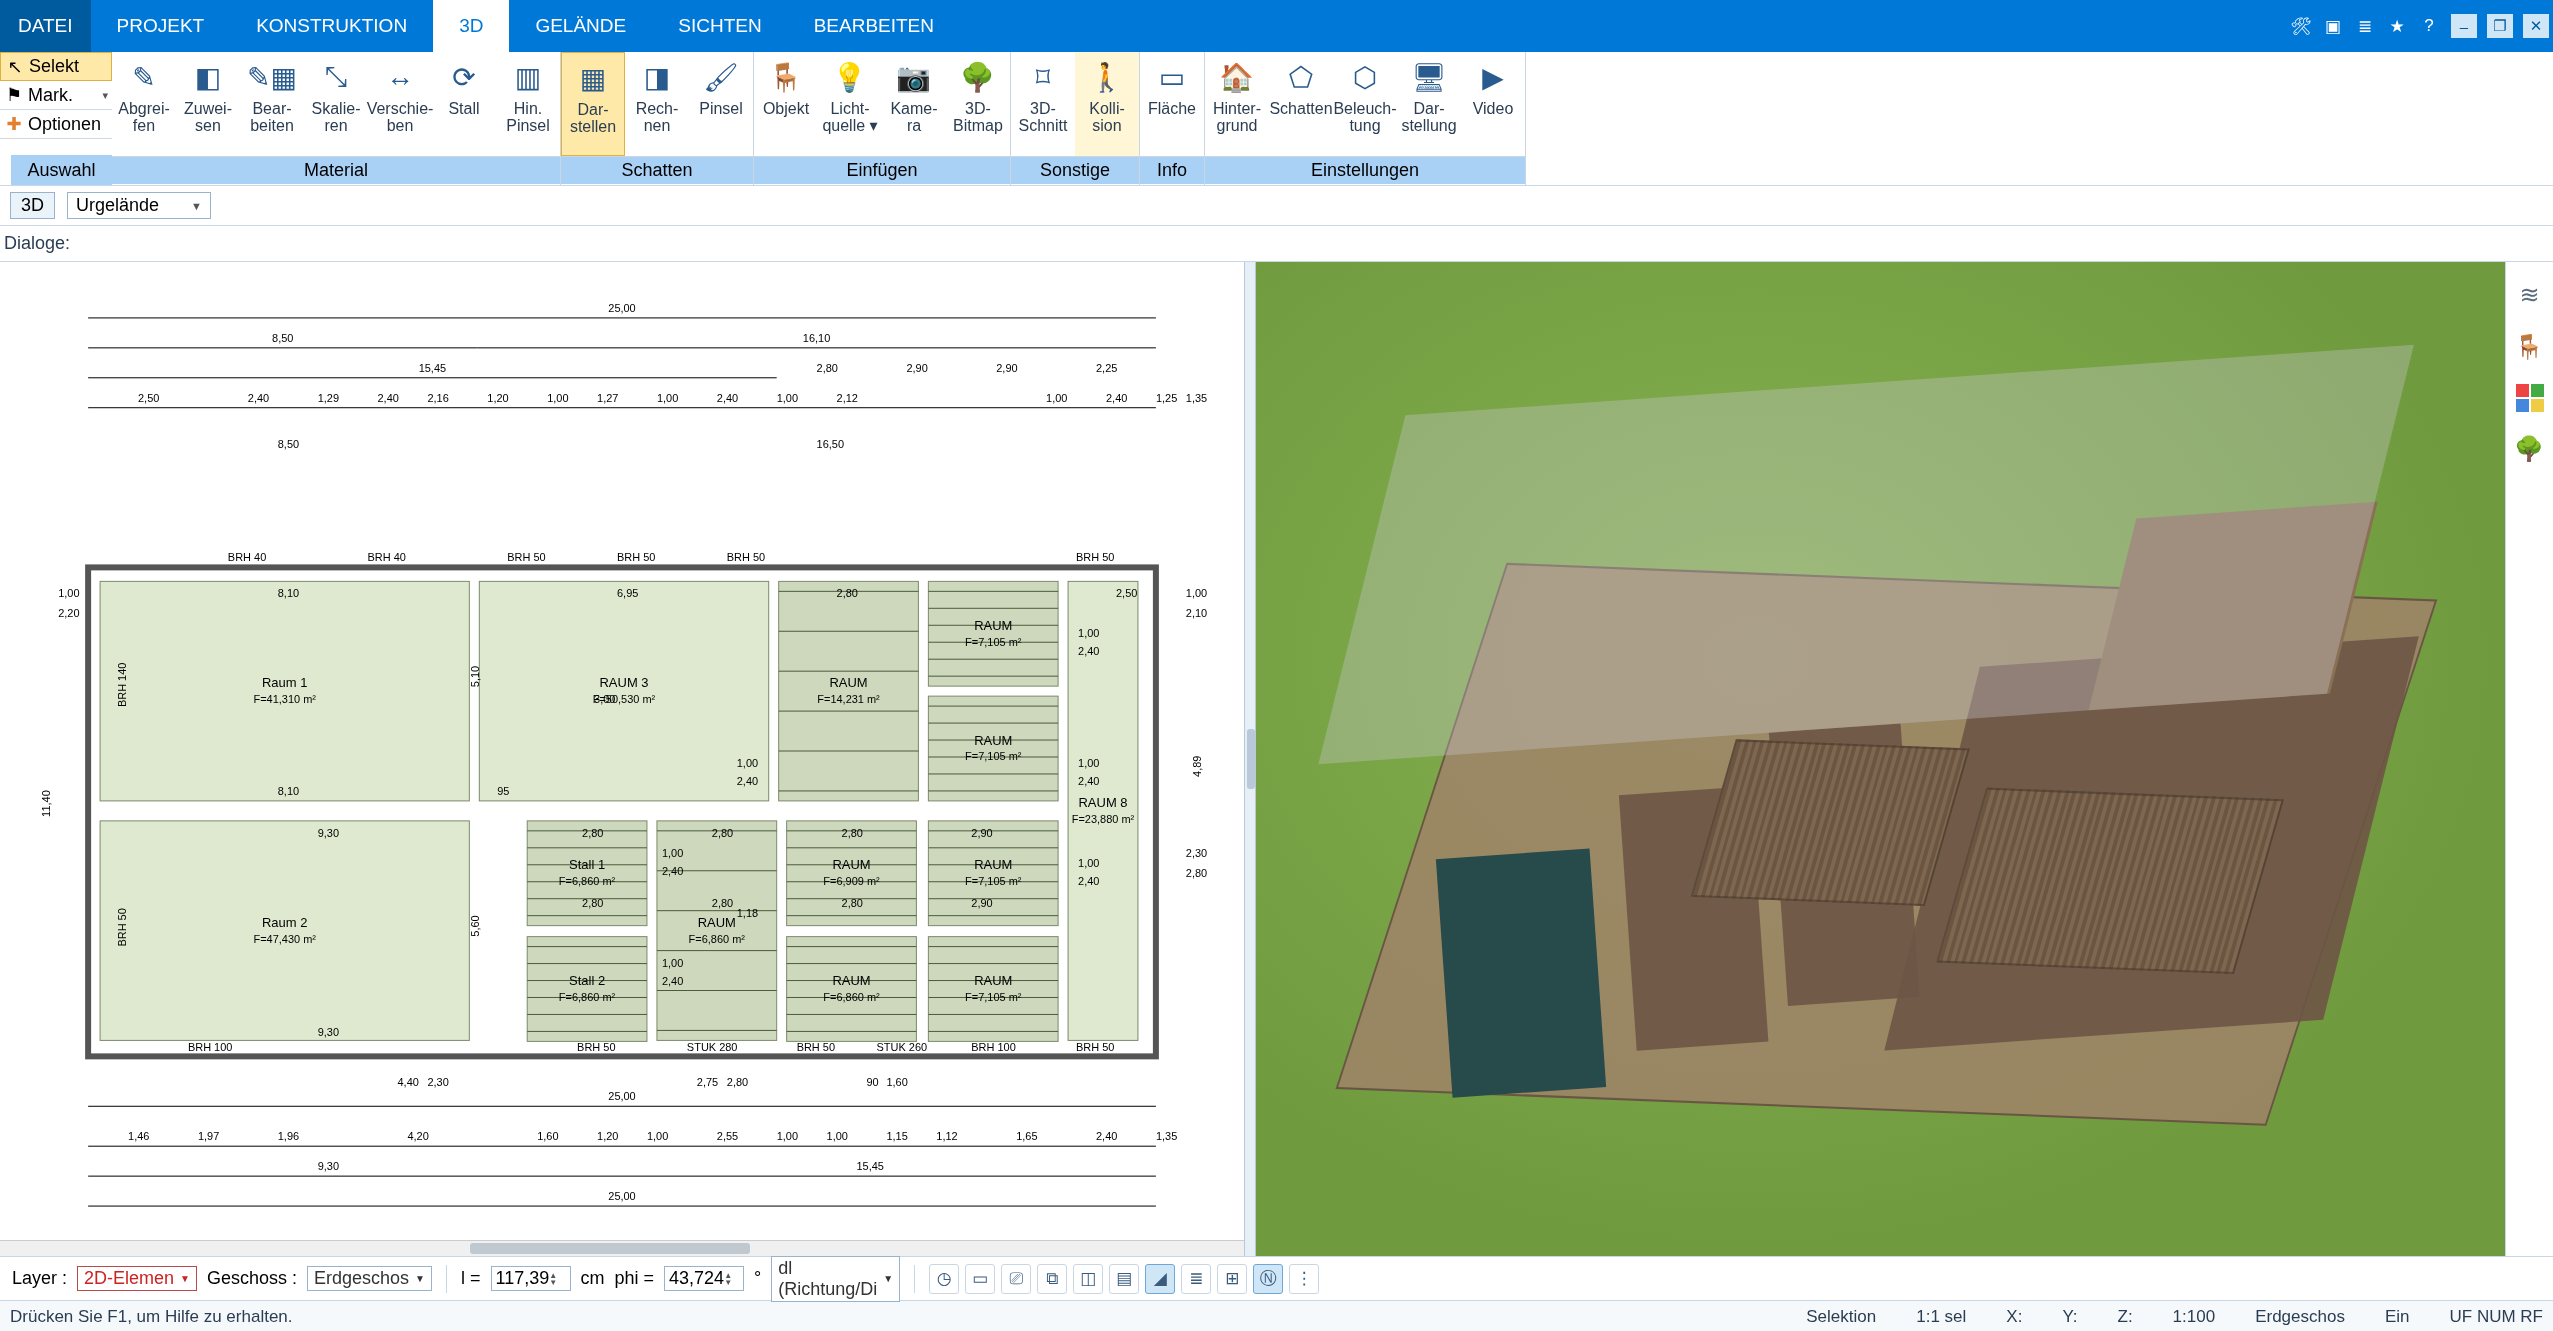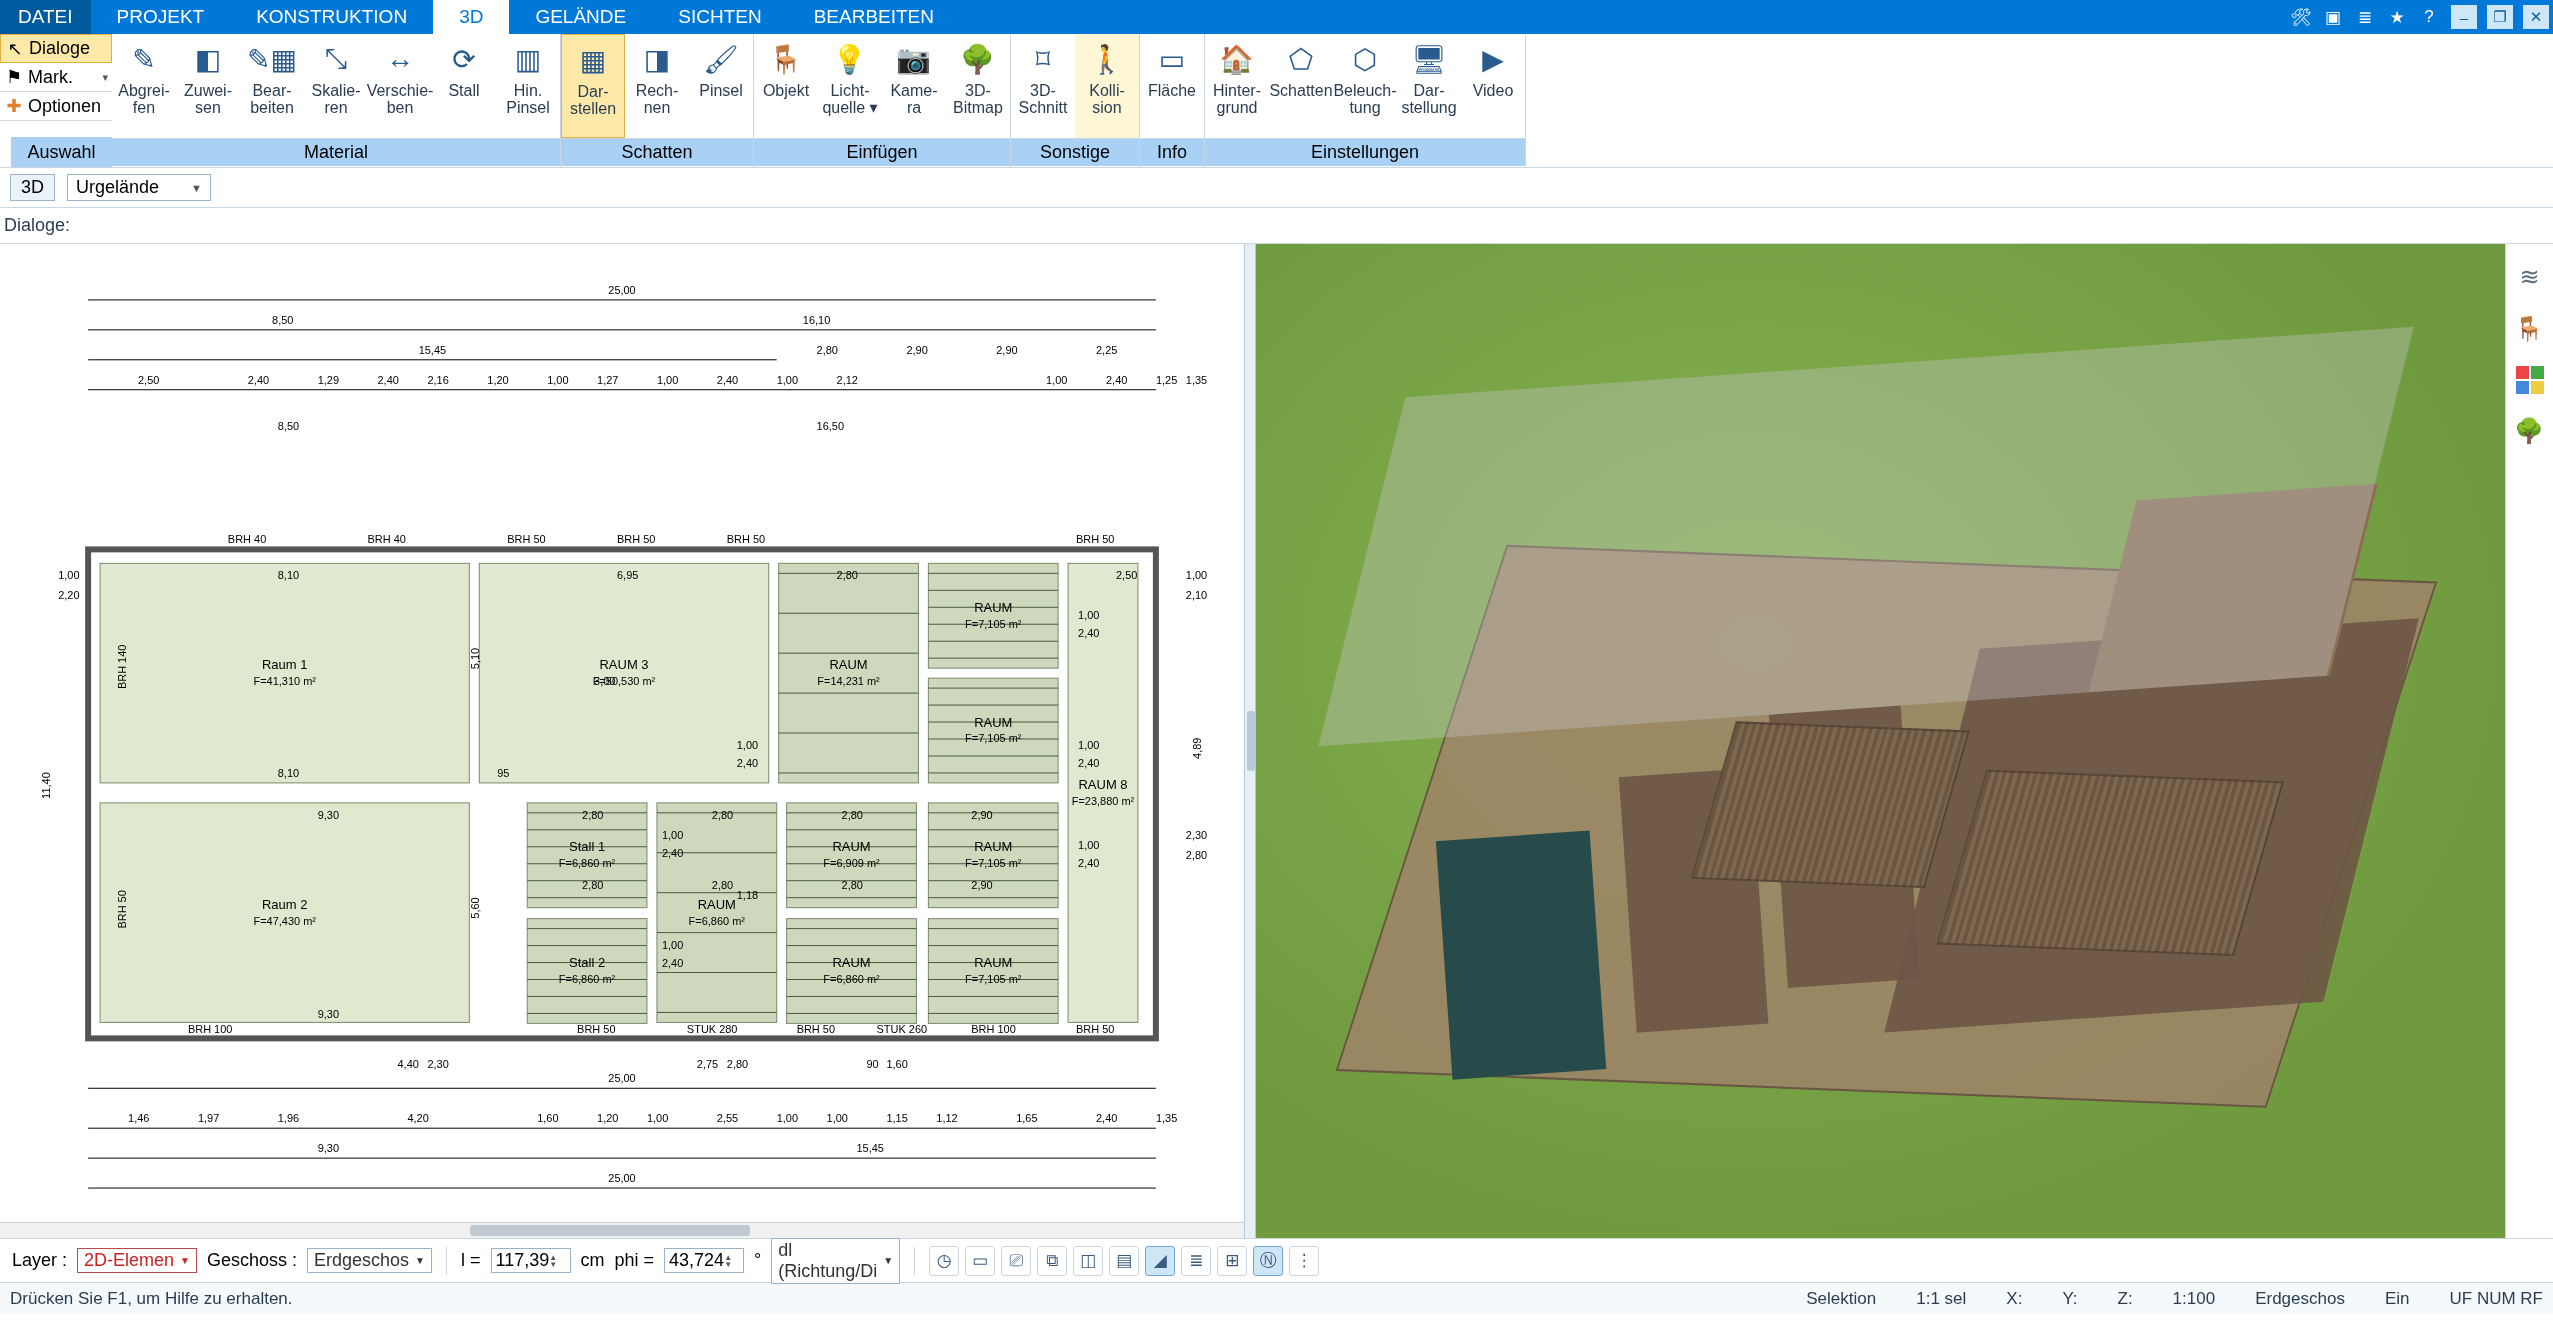--- a/index.html
+++ b/index.html
@@ -1,19 +1,19 @@
 <!DOCTYPE html>
 <html><head>
 <meta charset="utf-8">
 <style>
 * { margin:0; padding:0; box-sizing:border-box; font-family:"Segoe UI",Tahoma,sans-serif; }
 html,body { width:2553px; height:1331px; overflow:hidden; background:#fff; }
 
 
-.menubar { display:flex; height:34px; background:#0078d7; color:#fff; font-size:19px; align-items:center; }
+.menubar { display:flex; height:52px; background:#0078d7; color:#fff; font-size:19px; align-items:center; }
 .menubar .mtab { padding:0 26px; height:100%; display:flex; align-items:center; cursor:pointer; }
 .menubar .mtab.file { background:#005a9e; padding:0 18px; font-weight:500; }
 .menubar .mtab.active { background:#fff; color:#0078d7; }
 .menubar .spacer { flex:1; }
 .menubar .right-icons { display:flex; gap:8px; padding-right:4px; align-items:center; }
 .menubar .ri { width:24px; height:24px; display:flex; align-items:center; justify-content:center; font-size:17px; }
 .menubar .winbtn { width:26px; height:24px; background:#cfe6f7; color:#005a9e; display:flex; align-items:center; justify-content:center; font-size:15px; margin-left:2px; }
 
 
 .ribbon { display:flex; height:134px; border-bottom:1px solid #c9d6e4; }
@@ -104,21 +104,21 @@
     <span class="winbtn">–</span>
     <span class="winbtn">❐</span>
     <span class="winbtn">✕</span>
   </div>
 </div>
 
 <div class="ribbon">
   <div class="left-tools">
     <div class="lt-row lt-selekt">
       <span class="ico">↖</span>
-      <span>Dialoge</span>
+      <span>Selekt</span>
     </div>
     <div class="lt-row">
       <span class="ico">⚑</span>
       <span>Mark.</span>
       <span class="drop">▾</span>
     </div>
     <div class="lt-row">
       <span class="ico" style="color:#e08030">✚</span>
       <span>Optionen</span>
     </div>

